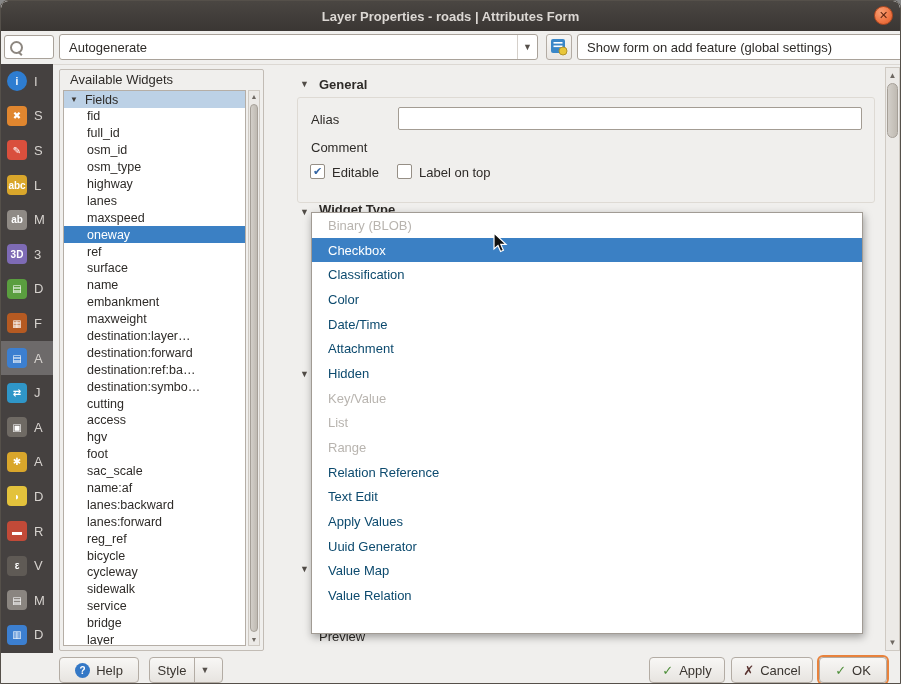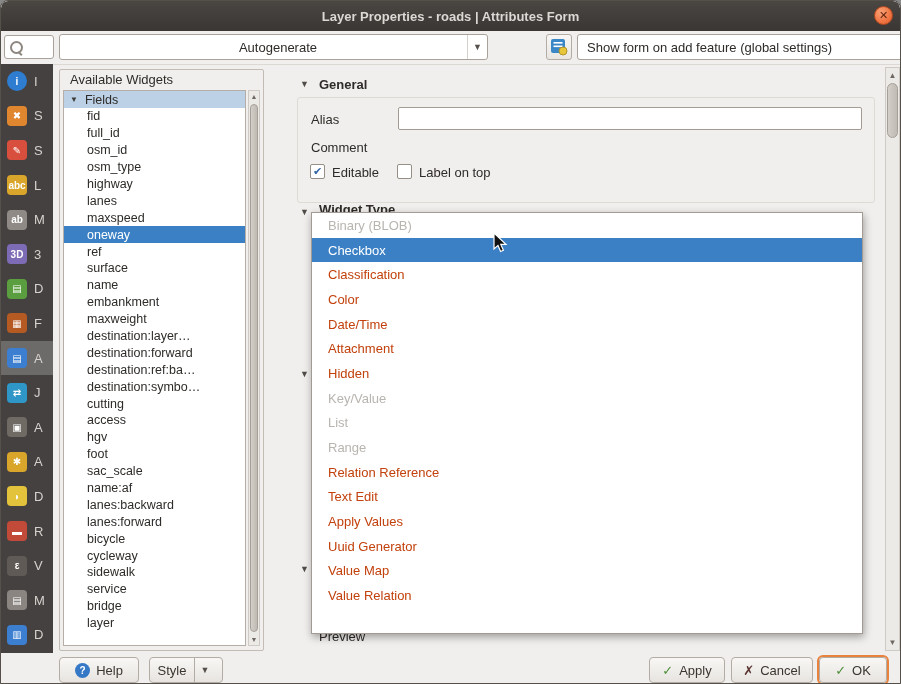--- a/index.html
+++ b/index.html
@@ -62,21 +62,21 @@
   .soft-frame{position:absolute;border:1px solid #dedad4;border-radius:3px;}
   .flabel{position:absolute;font-size:13px;color:#2e2b28;}
   .tinput{position:absolute;background:#fff;border:1px solid #a39c93;border-radius:2px;box-sizing:border-box;height:23px;}
   .cbx{position:absolute;width:15px;height:15px;background:#fff;border:1px solid #968f86;border-radius:2px;
        box-sizing:border-box;display:flex;align-items:center;justify-content:center;
        font-size:11px;font-weight:bold;color:#3465a4;}
 
   
   .dropdown{position:absolute;left:310px;top:211px;width:552px;height:422px;background:#fff;
             border:1px solid #a19b94;box-sizing:border-box;box-shadow:1px 3px 8px rgba(0,0,0,.35);z-index:40;}
-  .dd-item{height:24.7px;display:flex;align-items:center;padding-left:16px;font-size:13px;color:#c2410c;}
+  .dd-item{height:24.7px;display:flex;align-items:center;padding-left:16px;font-size:13px;color:#0c4a6e;}
   .dd-item.disabled{color:#b8b4af;}
   .dd-item.selected{background:#3b80c4;color:#fff;}
 
   
   .rscroll{left:884px;top:66px;width:15px;height:584px;background:#eceae7;border:1px solid #cfcac3;box-sizing:border-box;}
 
   
   .footer{left:0;top:652px;width:100%;height:32px;background:#f0efed;}
   .btn{position:absolute;top:4px;height:26px;background:linear-gradient(#f8f7f5,#e7e4e0);
        border:1px solid #b3aca4;border-radius:4px;box-sizing:border-box;
@@ -99,21 +99,21 @@
 
   <div class="abs titlebar">
     <span class="title">Layer Properties - roads | Attributes Form</span>
     <span class="close-btn">✕</span>
   </div>
 
   <div class="abs toolbar">
     <div class="searchbox">
       <span class="mag"></span>
     </div>
-    <div class="combo" style="left:58px;top:3px;width:429px;justify-content:center;">
+    <div class="combo" style="left:58px;top:3px;width:479px;">
       <span>Autogenerate</span>
       <span class="arrow-zone">▼</span>
     </div>
     <div class="toolbtn" style="left:545px;top:3px;">
       <svg width="18" height="18" viewBox="0 0 18 18">
         <rect x="1" y="1" width="14" height="14" rx="2" fill="#3a87c8"></rect>
         <rect x="3.5" y="4" width="9" height="1.6" fill="#fff"></rect>
         <rect x="3.5" y="7.5" width="9" height="1.6" fill="#fff"></rect>
         <circle cx="13" cy="13" r="4" fill="#e8c63a" stroke="#b1922a"></circle>
       </svg>
@@ -314,20 +314,23 @@
           </div>
 
           <div class="tree-row">
             <span>lanes:backward</span>
           </div>
 
           <div class="tree-row">
             <span>lanes:forward</span>
           </div>
 
+          <div class="tree-row">
+            <span>reg_ref</span>
+          </div>
 
           <div class="tree-row">
             <span>bicycle</span>
           </div>
 
           <div class="tree-row">
             <span>cycleway</span>
           </div>
 
           <div class="tree-row">

